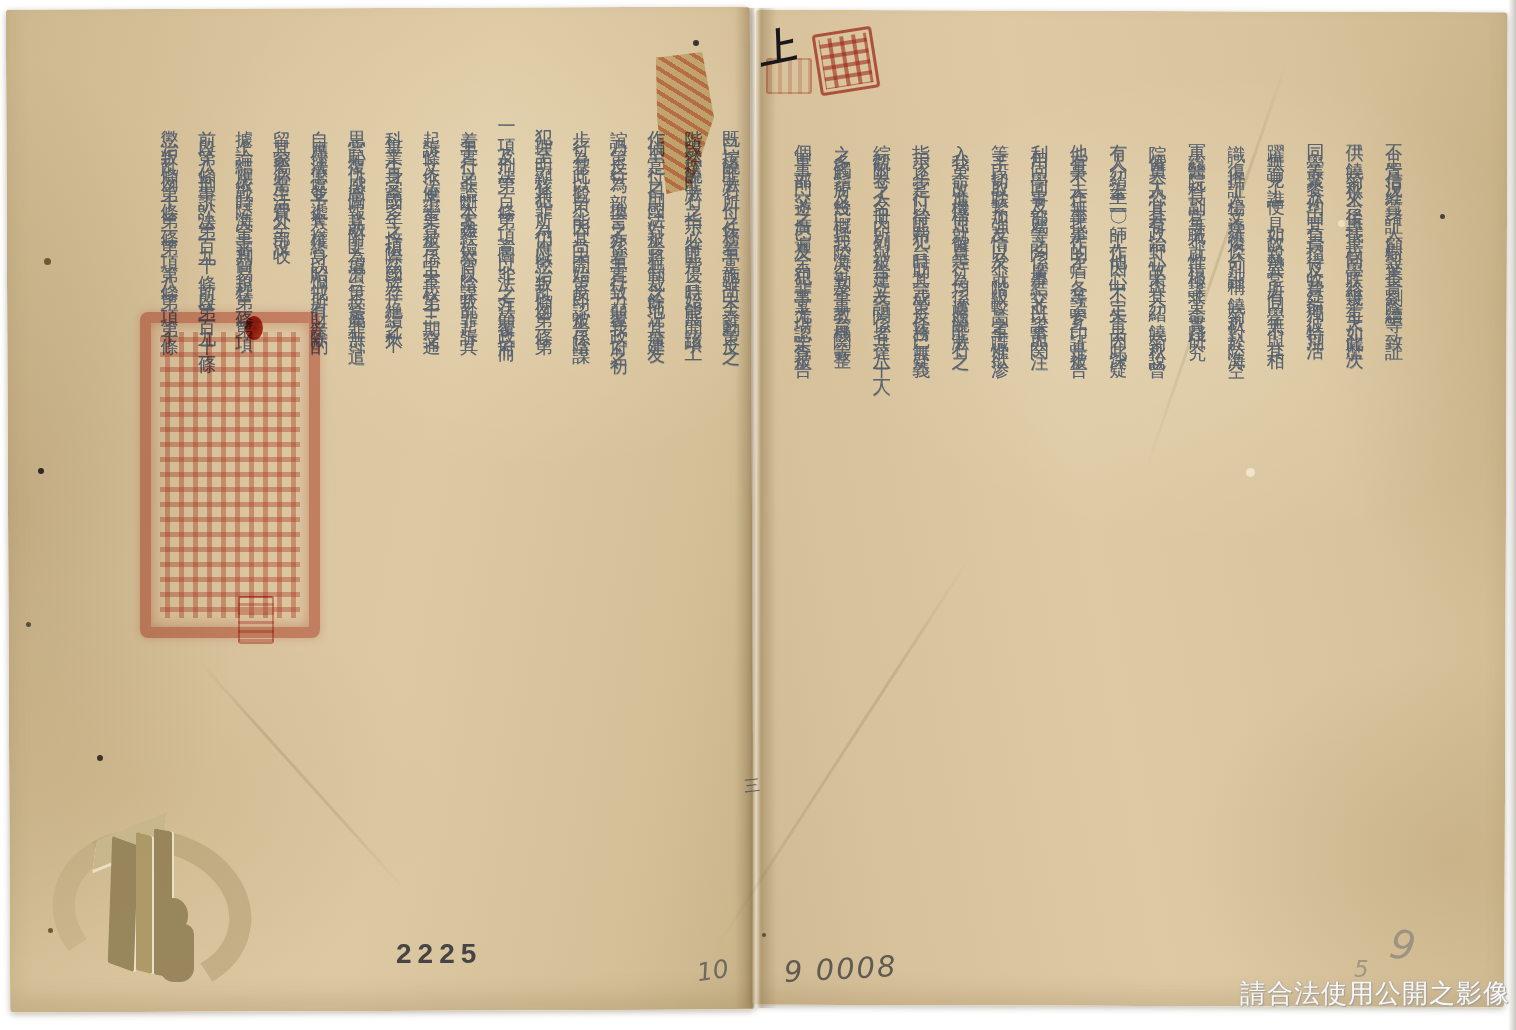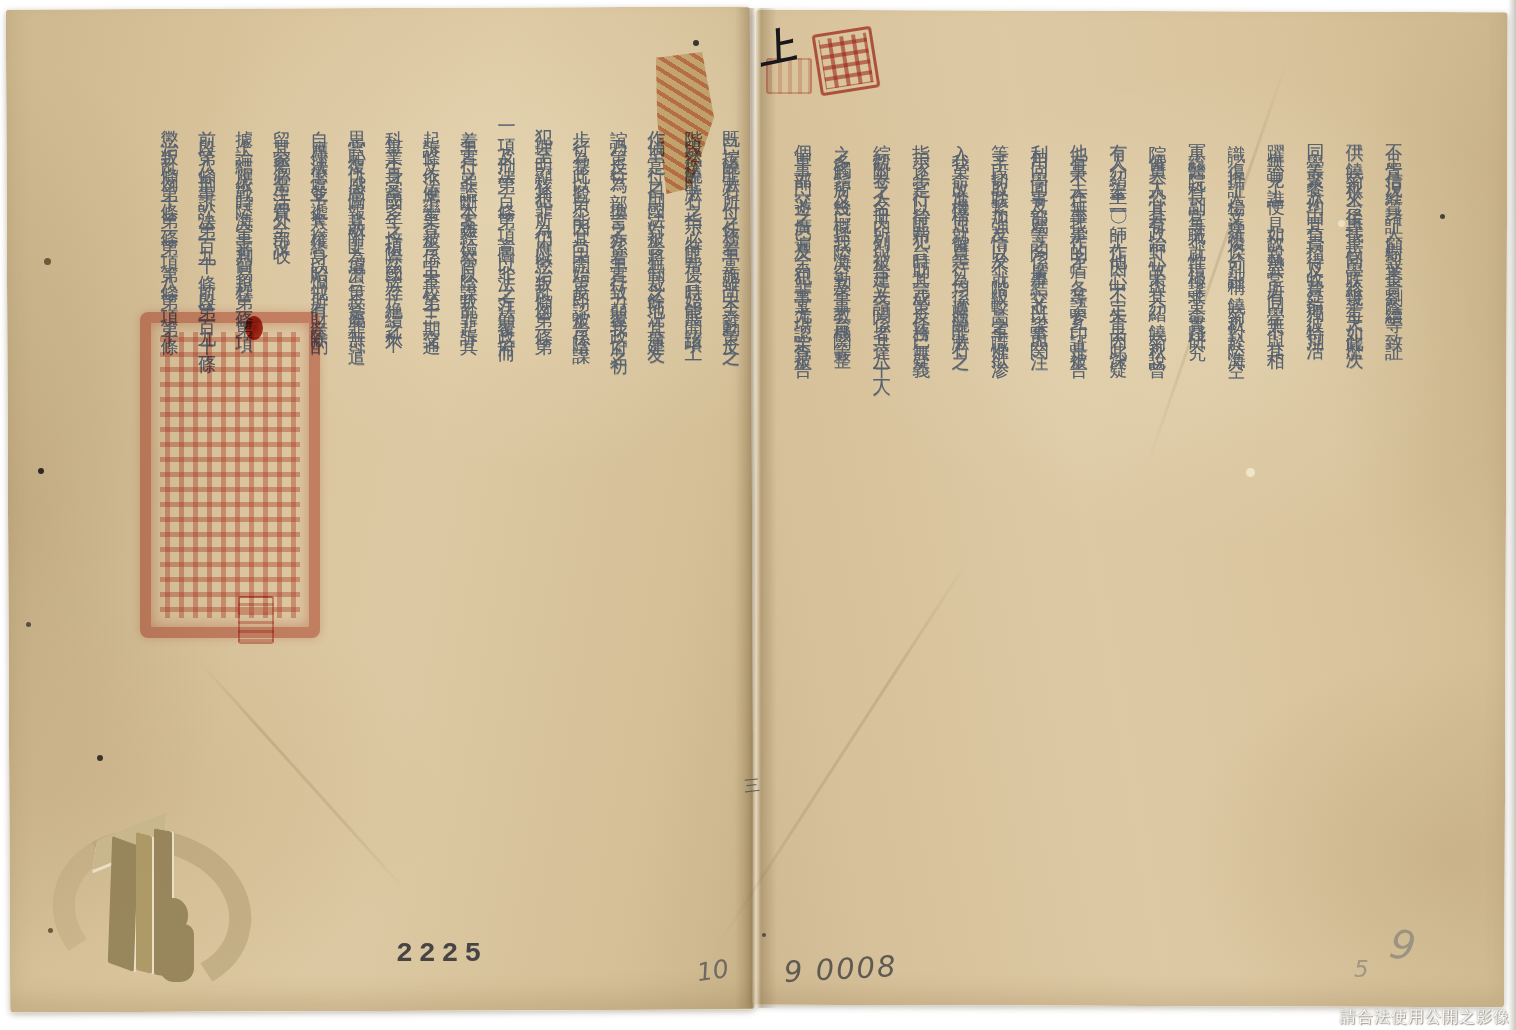--- a/index.html
+++ b/index.html
@@ -77,21 +77,21 @@
       background:repeating-linear-gradient(90deg, rgba(198,66,48,.22) 0 4px, transparent 4px 10px);
       filter:blur(.4px);}
   .stamp-strong{position:absolute;left:816px;top:30px;width:48px;height:50px;
       border:3px solid rgba(180,40,28,.70);border-radius:4px;transform:rotate(-9deg);
       background:
         repeating-linear-gradient(0deg, rgba(180,40,28,.55) 0 4px, transparent 4px 11px),
         repeating-linear-gradient(90deg, rgba(180,40,28,.55) 0 4px, transparent 4px 12px);
       background-clip:content-box;padding:3px;mix-blend-mode:multiply;filter:blur(.3px);}
 
   
-  .page-number{position:absolute;left:396px;top:938px;font-family:Liberation Mono, monospace;
+  .page-number{position:absolute;left:396px;top:938px;font-family:Liberation Sans, sans-serif;
       font-size:28px;font-weight:600;letter-spacing:6px;color:#33333a;opacity:.88;}
   .pencil{position:absolute;color:#7570667;}
   .pencil-10{left:697px;top:956px;font-size:25px;color:#6f6a61;transform:rotate(-8deg);font-style:italic;}
   .pencil-0008{left:784px;top:952px;font-size:29px;color:#5f5a52;transform:rotate(-3deg);
       letter-spacing:2px;font-style:italic;}
   .pencil-9{left:1390px;top:922px;font-size:40px;color:#8b867c;transform:rotate(9deg);
       opacity:.75;font-style:italic;}
   .pencil-5{left:1354px;top:956px;font-size:23px;color:#8b867c;opacity:.7;font-style:italic;}
 
   
@@ -106,21 +106,21 @@
       transform:skewY(14deg);box-shadow:2px 0 0 #efe6cc;}
   .book-3{left:102px;top:18px;width:18px;height:146px;background:#8e7c52;
       transform:skewY(10deg);box-shadow:2px 0 0 #efe6cc;}
   .logo-roof{left:40px;top:16px;width:76px;height:26px;background:#c7b68d;
       transform:rotate(-22deg) skewX(-30deg);box-shadow:0 3px 0 #efe6cc;}
   .logo-figure-head{position:absolute;left:106px;top:86px;width:30px;height:34px;
       border-radius:50% 50% 46% 46%;background:#8e7c52;}
   .logo-figure-body{position:absolute;left:108px;top:112px;width:34px;height:58px;
       border-radius:10px 10px 14px 14px;background:#8e7c52;}
 
-  .watermark{position:absolute;right:6px;bottom:2px;font-size:16px;letter-spacing:1px;
+  .watermark{position:absolute;right:6px;bottom:19px;font-size:26px;letter-spacing:1px;
       color:rgba(255,255,255,.92);text-shadow:0 0 1px #a9a49b,0 0 3px #b5b0a7,1px 1px 1px #9c978e;}
 </style>
 </head>
 <body>
 
 <div class="scan">
 
   <div class="sheet sheet-left"></div>
   <div class="sheet sheet-right"></div>
   <div class="gutter"></div>

